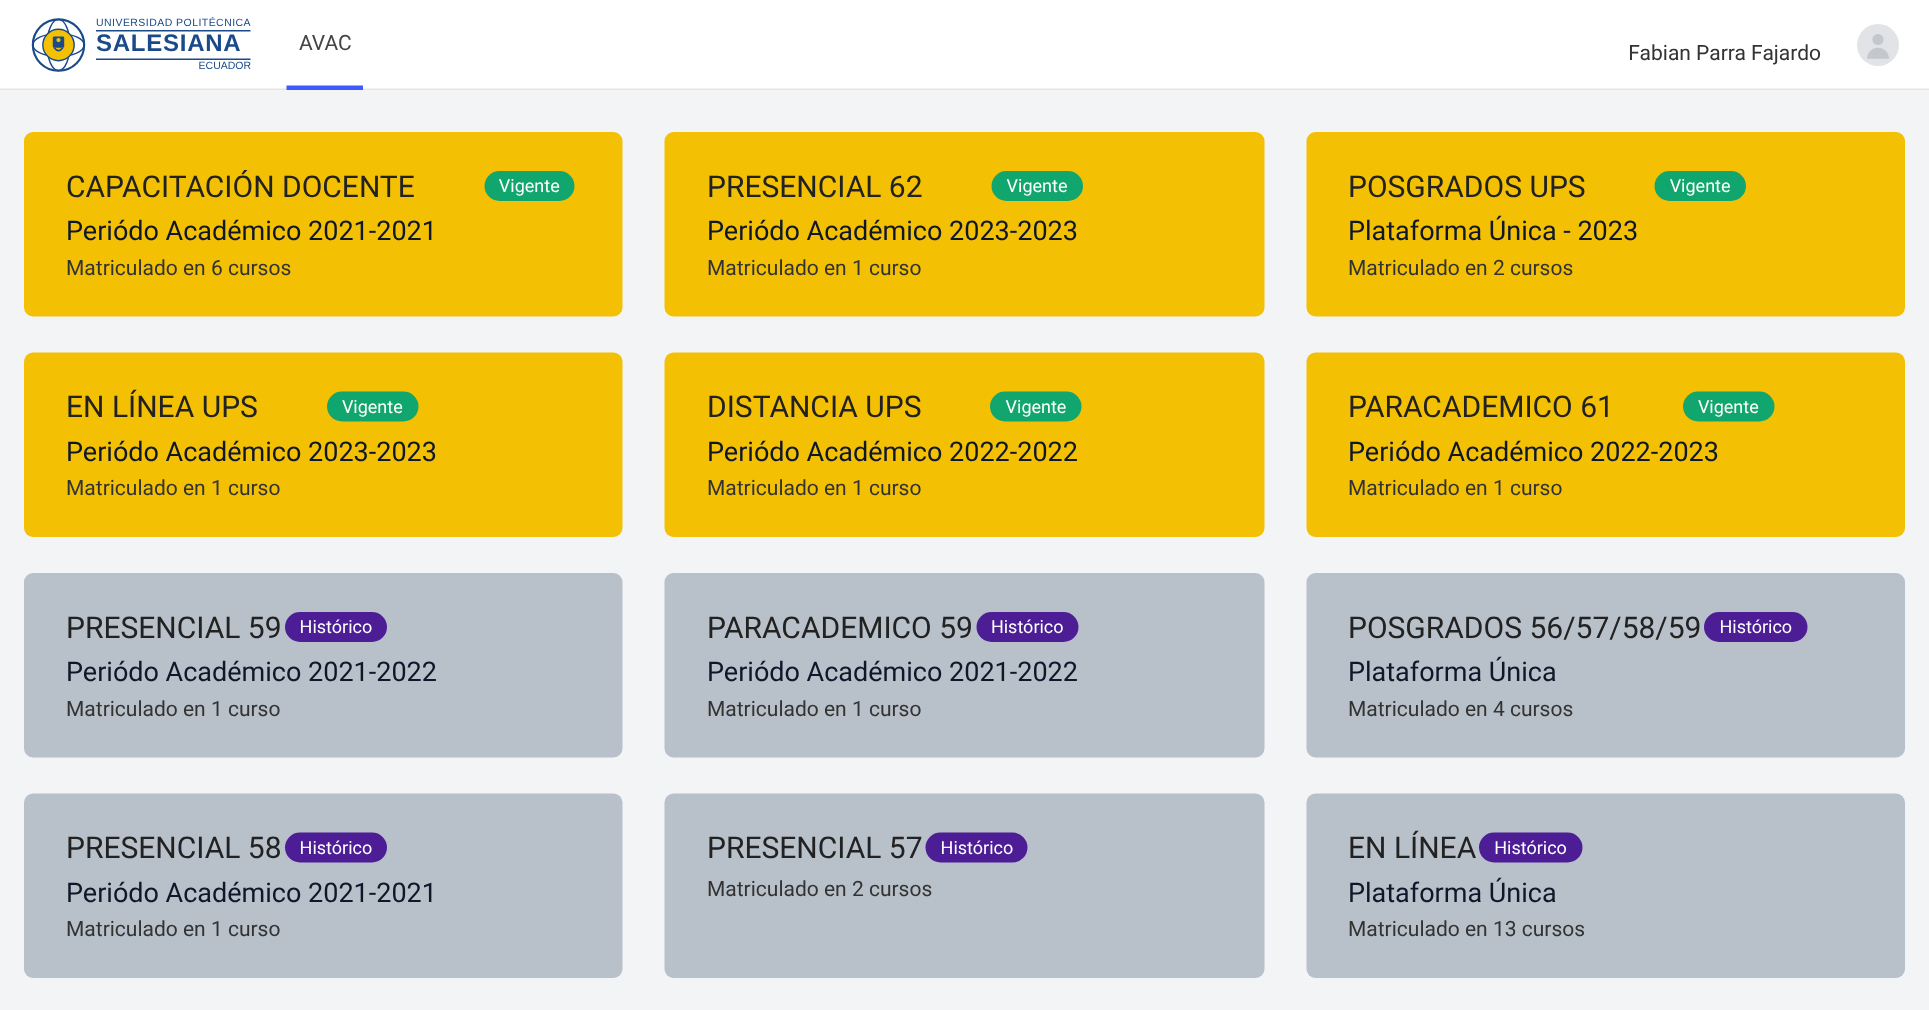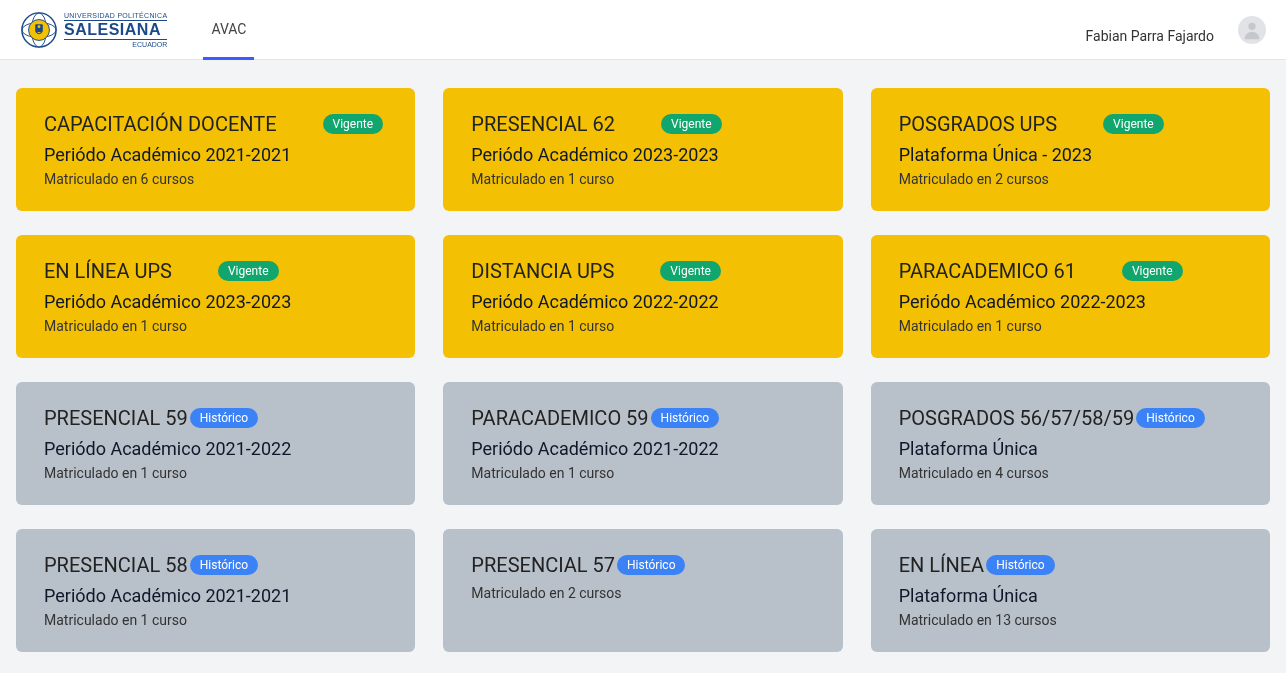--- a/index.html
+++ b/index.html
@@ -13,21 +13,21 @@
     align-items: center;
     justify-content: space-between;
     background: #fff;
     height: 60px;
     padding: 0 20px;
     border-bottom: 1px solid #e5e5e5;
   }
   .header-left {
     display: flex;
     align-items: center;
-    gap: 36px;
+    gap: 24px;
     height: 100%;
   }
   .logo {
     display: flex;
     align-items: center;
     gap: 6px;
     text-decoration: none;
   }
   .logo-globe {
     width: 38px;
@@ -120,21 +120,21 @@
   }
   .badge {
     display: inline-block;
     padding: 2px 10px;
     border-radius: 12px;
     font-size: 12px;
     color: #fff;
     line-height: 1.4;
   }
   .badge.vigente { background: #11a66d; margin-left: 44px; }
-  .badge.historico { background: #3b82f6; }
+  .badge.historico { background: #4c1d95; }
   .card-period {
     font-size: 18px;
     color: #0f172a;
     margin-bottom: 6px;
   }
   .card-enroll {
     font-size: 14px;
     color: #333;
   }
 </style>

